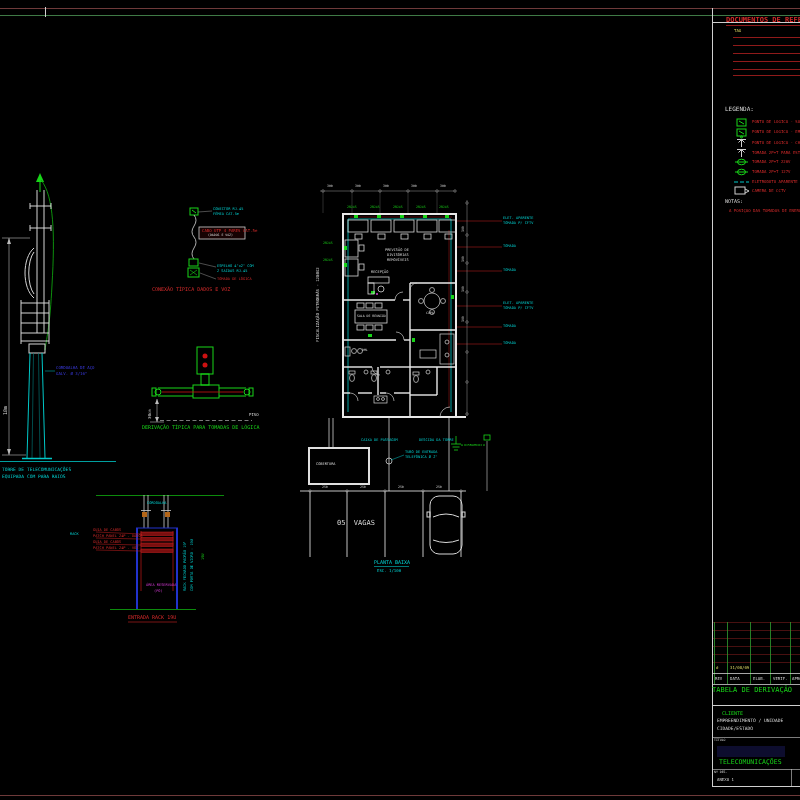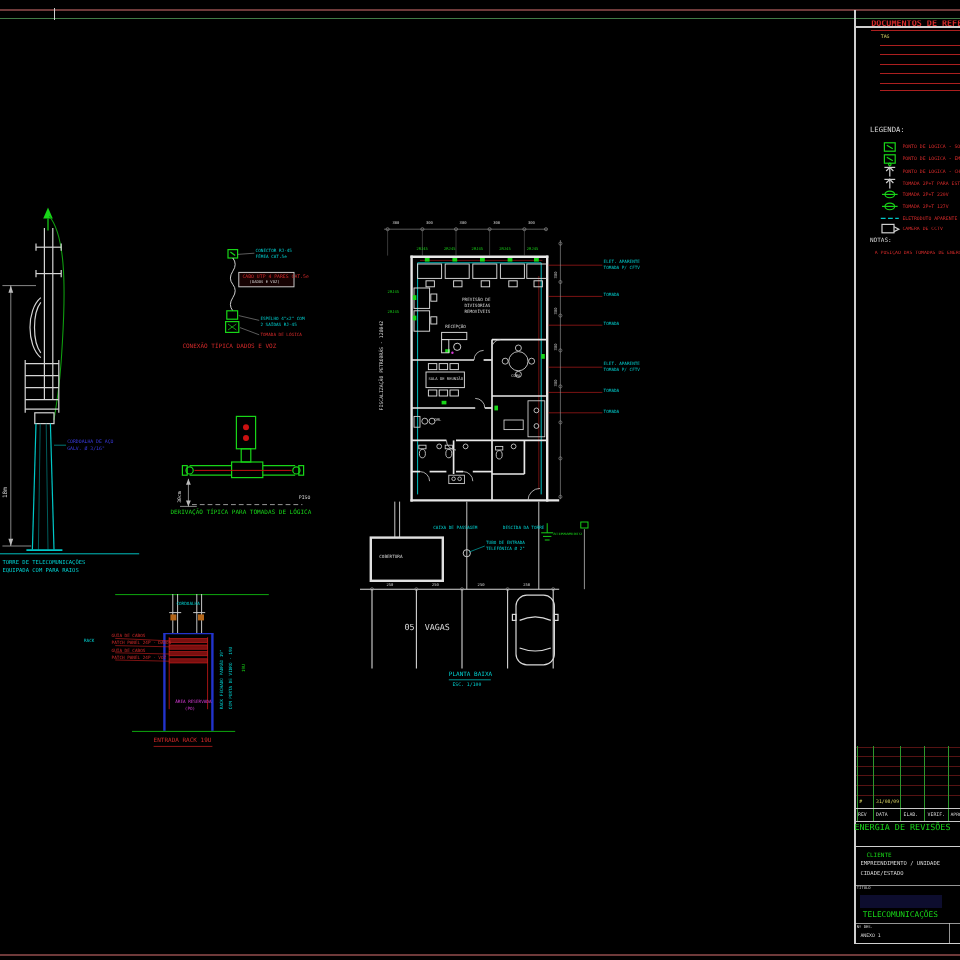--- a/index.html
+++ b/index.html
@@ -505,21 +505,21 @@
 </div>
 
 <div>
   <div class="t s4 yel" style="left:716px;top:666px">#</div>
   <div class="t s4 yel" style="left:730px;top:666px">31/08/09</div>
   <div class="t s4 wht" style="left:715px;top:677px">REV</div>
   <div class="t s4 wht" style="left:730px;top:677px">DATA</div>
   <div class="t s4 wht" style="left:753px;top:677px">ELAB.</div>
   <div class="t s4 wht" style="left:773px;top:677px">VERIF.</div>
   <div class="t s4 wht clip" style="left:792px;top:677px;width:8px">APRO</div>
-  <div class="t s7 grn" style="left:712px;top:687px">ENERGIA DE REVISÕES</div>
+  <div class="t s7 grn" style="left:712px;top:687px">TABELA DE DERIVAÇÃO</div>
 </div>
 
 <div>
   <div class="t s5 grn" style="left:722px;top:711px">CLIENTE</div>
   <div class="t s45 wht" style="left:717px;top:719px">EMPREENDIMENTO / UNIDADE</div>
   <div class="t s45 wht" style="left:717px;top:727px">CIDADE/ESTADO</div>
   <div class="t s3 wht" style="left:714px;top:739px">TÍTULO</div>
   <div class="t s65 grn" style="left:719px;top:759px">TELECOMUNICAÇÕES</div>
   <div class="t s3 wht" style="left:714px;top:771px">Nº DES.</div>
   <div class="t s4 wht" style="left:717px;top:778px">ANEXO 1</div>

